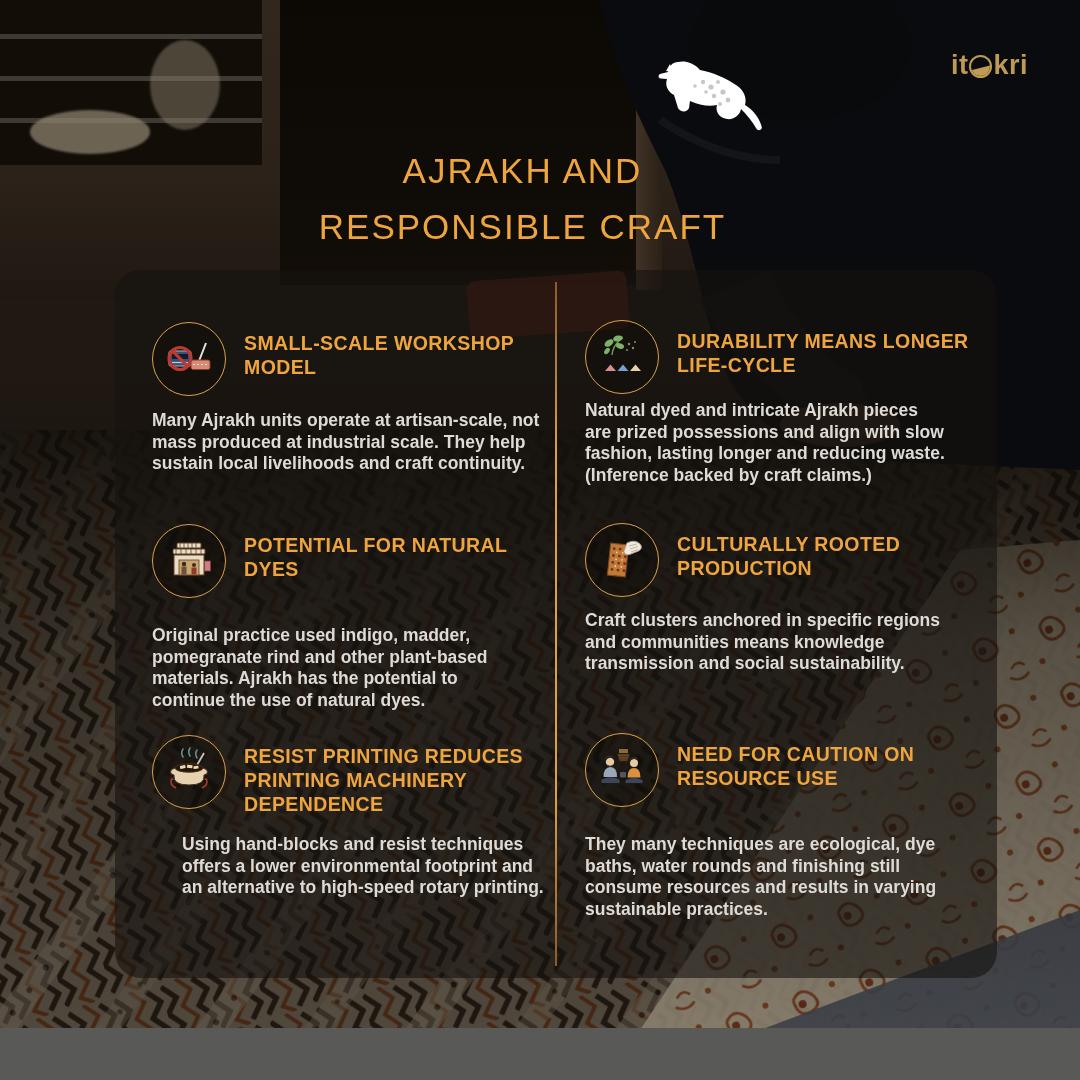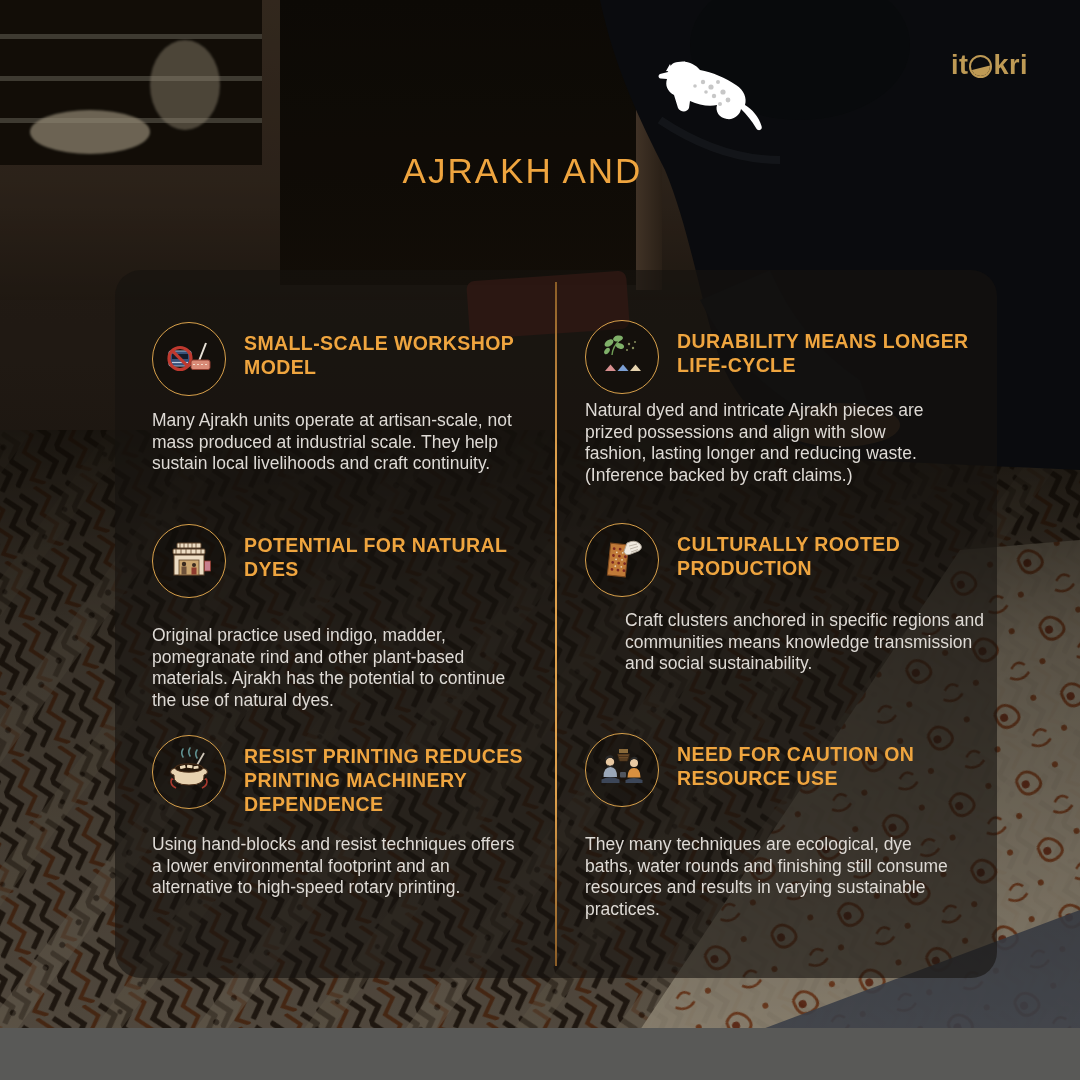--- a/index.html
+++ b/index.html
@@ -41,26 +41,26 @@
   .cat{position:absolute;left:648px;top:54px;width:122px;height:88px;}
   
   .card{position:absolute;}
   .icon-circle{position:absolute;left:0;top:0;width:74px;height:74px;border-radius:50%;
     border:1.6px solid #d9a14b;background:rgba(12,9,7,.35);
     display:flex;align-items:center;justify-content:center;box-sizing:border-box;}
   .card-title{position:absolute;left:84px;top:1px;margin:8px;width:316px;
     color:var(--accent,#EFA53F);font-size:19.5px;font-weight:bold;line-height:24px;letter-spacing:.4px;
     text-transform:uppercase;}
   .card-body{position:absolute;left:0;margin:0;color:var(--body-text,#DEDAD5);
-    font-size:17.5px;line-height:21.5px;font-weight:400;}
+    font-size:17.5px;line-height:21.5px;font-weight:700;}
   .s1{left:152px;top:322px;width:404px;} .s1 .card-body{top:88px;width:392px;}
   .s2{left:585px;top:320px;width:386px;} .s2 .card-body{top:80px;width:362px;}
   .s3{left:152px;top:524px;width:404px;} .s3 .card-body{top:101px;width:380px;}
-  .s4{left:585px;top:523px;width:386px;} .s4 .card-body{top:87px;width:370px;margin-left:40px;}
-  .s5{left:152px;top:735px;width:404px;} .s5 .card-body{top:99px;width:376px;}
+  .s4{left:585px;top:523px;width:386px;} .s4 .card-body{top:87px;width:370px;}
+  .s5{left:152px;top:735px;width:404px;} .s5 .card-body{top:99px;width:376px;margin-left:30px;}
   .s6{left:585px;top:733px;width:386px;} .s6 .card-body{top:101px;width:364px;}
   
   .bottom-bar{position:absolute;left:0;top:1028px;width:1080px;height:52px;
     background:var(--bottom-bar,#595957);}
 </style>
 </head>
 <body>
 
 <div id="canvas">
 
@@ -129,20 +129,21 @@
   </svg>
 
   <div class="bg-tray"></div>
   <div class="bg-dim"></div>
 
   <div class="panel"></div>
   <div class="divider"></div>
 
   <div class="title">
     <div>AJRAKH AND</div>
+    <div>RESPONSIBLE CRAFT</div>
   </div>
 
   <svg class="cat" viewBox="0 0 122 88">
     <path d="M30 8 C25 8 21 12 20 18 L12 20 C10 21 10 24 12.5 24.5 L19 25 C17 31 19 37 26 41 L30 54 C32 58 39 59 41 54 L42 47 C51 51 61 53 69 51 C67 57 71 64 79 65 C86 66 92 61 93 55 C98 60 104 67 108 74 C110 78 115 76 113.5 72 C111 63 104 55 97 51 C99 44 96 36 88 31 C78 24 64 18 52 16 C47 10 39 6 30 8 Z" fill="#ffffff"></path>
     <path d="M22 10 l-4 7 7 1 z M36 7 l-2 7 7 -1 z" fill="#ffffff"></path>
     <g fill="#9a9a9a" opacity=".55">
       <circle cx="55" cy="28" r="2.2"></circle>
         <circle cx="63" cy="33" r="2.6"></circle>
         <circle cx="70" cy="28" r="2"></circle>
       <circle cx="75" cy="38" r="2.6"></circle>

